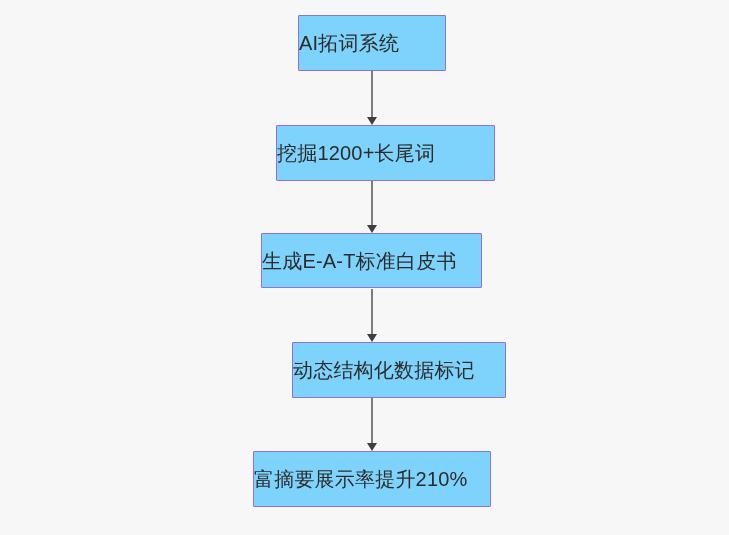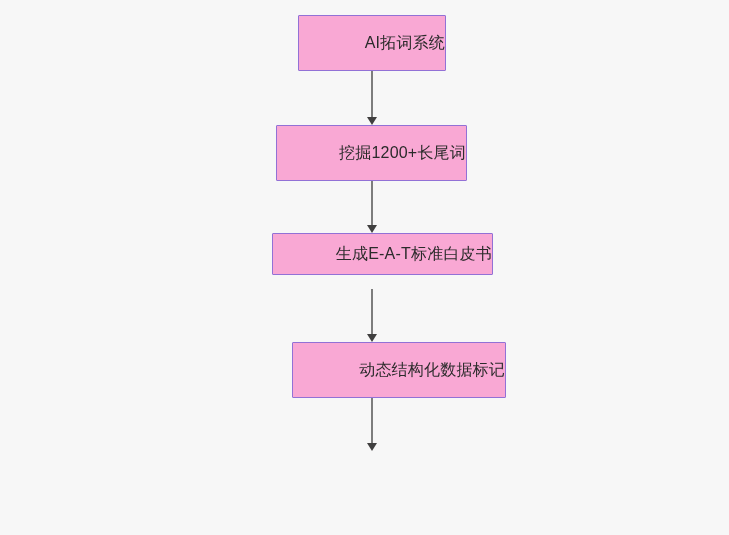--- a/index.html
+++ b/index.html
@@ -14,28 +14,28 @@
     overflow: hidden;
   }
   #flowchart {
     position: relative;
     width: 729px;
     height: 535px;
   }
   .node {
     position: absolute;
     box-sizing: border-box;
-    background: #f9a8d4;
+    background: #7dd3fc;
     border: 1.6px solid #9271d6;
     border-radius: 1px;
     display: flex;
     align-items: center;
-    justify-content: flex-end;
+    justify-content: flex-start;
     color: #2b2b2b;
-    font-size: 16px;
+    font-size: 20px;
     line-height: 1;
     letter-spacing: 0.2px;
     white-space: nowrap;
   }
   .node-label {
     display: block;
     transform: translateY(-0.5px);
   }
   .edge {
     position: absolute;
@@ -79,26 +79,29 @@
   </div>
   <div class="edge" style="left:372px; top:398px; height:53px;">
     <div class="edge-line" style="height:45px;"></div>
     <div class="edge-head" style="top:45px;"></div>
   </div>
 
   <div class="node" style="left:298px; top:15px; width:148px; height:56px;">
     <span class="node-label">AI拓词系统</span>
   </div>
 
-  <div class="node" style="left:276px; top:125px; width:191px; height:56px;padding-left:13px;">
+  <div class="node" style="left:276px; top:125px; width:219px; height:56px;">
     <span class="node-label">挖掘1200+长尾词</span>
   </div>
 
-  <div class="node" style="left:272px; top:233px; width:221px; height:42px;">
+  <div class="node" style="left:261px; top:233px; width:221px; height:55px;">
     <span class="node-label">生成E-A-T标准白皮书</span>
   </div>
 
   <div class="node" style="left:264px; top:342px; width:214px; height:56px;margin-left:28px;">
     <span class="node-label">动态结构化数据标记</span>
   </div>
 
+  <div class="node" style="left:253px; top:451px; width:238px; height:56px;">
+    <span class="node-label">富摘要展示率提升210%</span>
+  </div>
 
 </div>
 
 </body></html>

